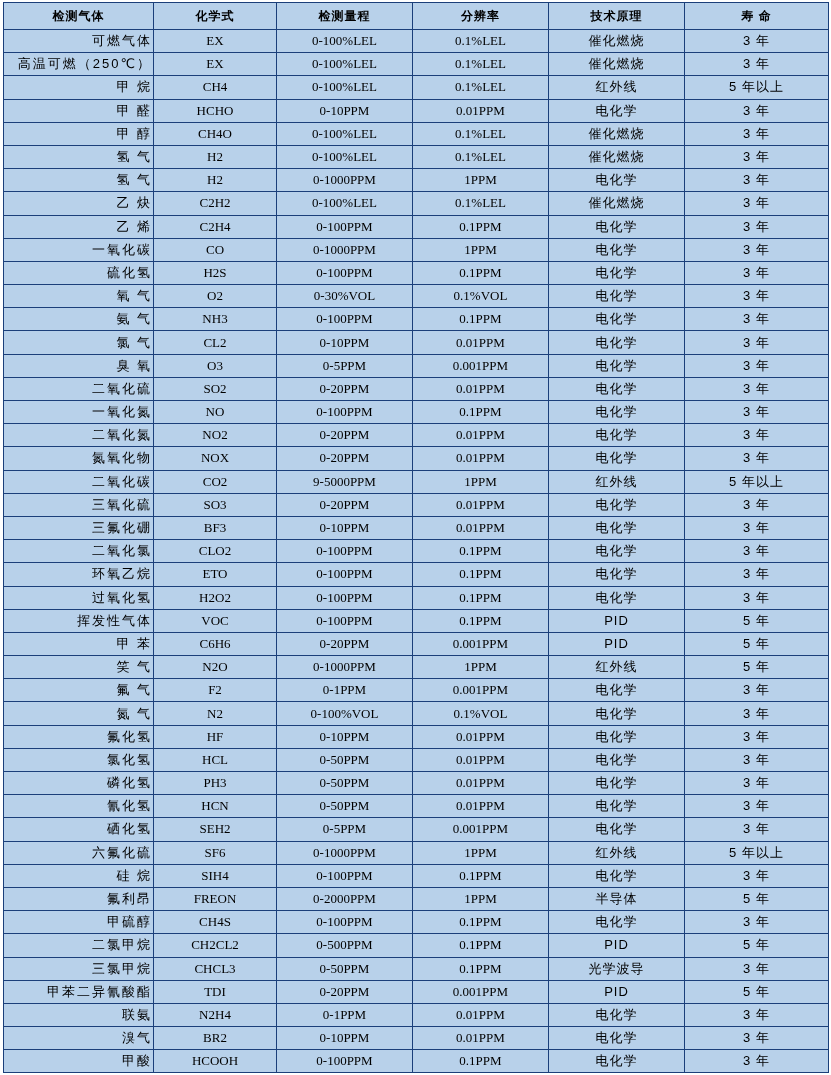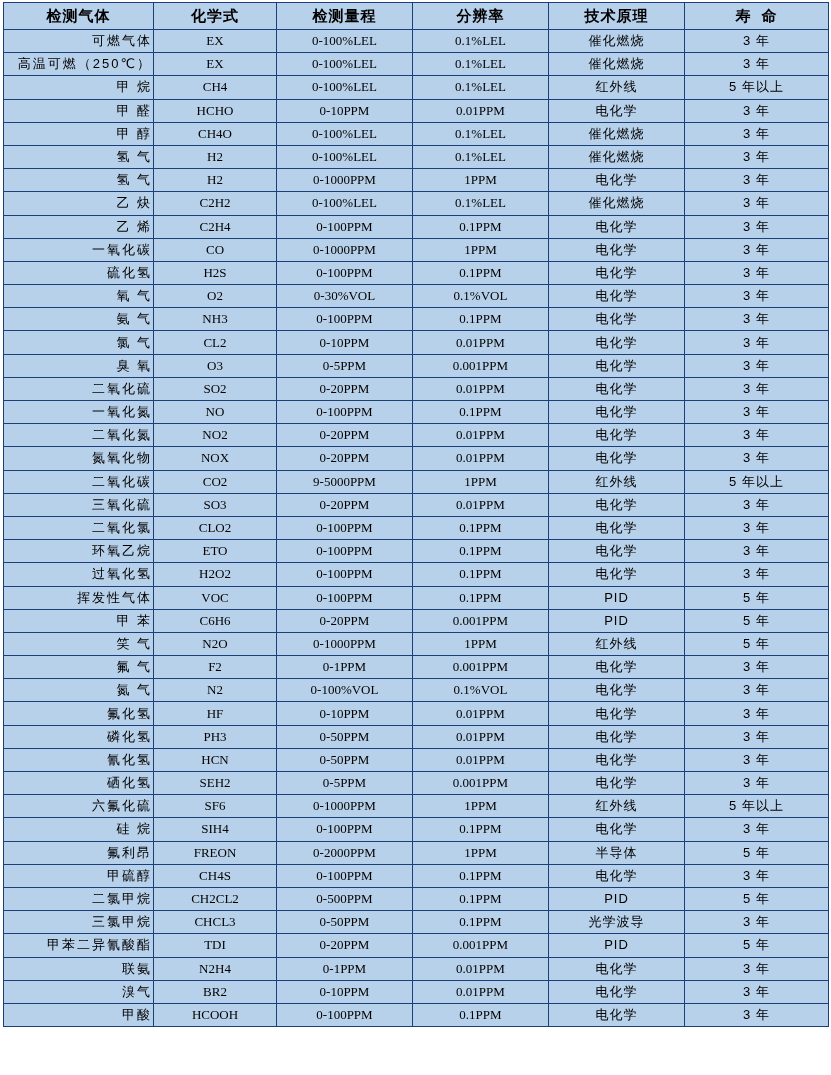--- a/index.html
+++ b/index.html
@@ -33,24 +33,23 @@
     border: 1px solid #1b3f7a;
     text-align: center;
     vertical-align: middle;
     color: #000000;
     background: #b8d1ea;
     white-space: nowrap;
     overflow: hidden;
   }
   table.gas-table th {
     height: 24px;
-    font-size: 15px;
+    font-size: 12px;
     font-weight: bold;
     letter-spacing: 1px;
-    font-family: Liberation Mono, monospace;
   }
   table.gas-table td {
     height: 20.2px;
     font-size: 13px;
     line-height: 20px;
   }
   table.gas-table td.name {
     letter-spacing: 2px;
     text-align: right;
   }
@@ -255,20 +254,28 @@
         </tr>
         <tr>
           <td class="name">三氧化硫</td>
           <td class="formula">SO3</td>
           <td class="range">0-20PPM</td>
           <td class="resolution">0.01PPM</td>
           <td class="principle">电化学</td>
           <td class="life">3 年</td>
         </tr>
         <tr>
+          <td class="name">三氟化硼</td>
+          <td class="formula">BF3</td>
+          <td class="range">0-10PPM</td>
+          <td class="resolution">0.01PPM</td>
+          <td class="principle">电化学</td>
+          <td class="life">3 年</td>
+        </tr>
+        <tr>
           <td class="name">二氧化氯</td>
           <td class="formula">CLO2</td>
           <td class="range">0-100PPM</td>
           <td class="resolution">0.1PPM</td>
           <td class="principle">电化学</td>
           <td class="life">3 年</td>
         </tr>
         <tr>
           <td class="name">环氧乙烷</td>
           <td class="formula">ETO</td>
@@ -322,20 +329,28 @@
           <td class="formula">N2</td>
           <td class="range">0-100%VOL</td>
           <td class="resolution">0.1%VOL</td>
           <td class="principle">电化学</td>
           <td class="life">3 年</td>
         </tr>
         <tr>
           <td class="name">氟化氢</td>
           <td class="formula">HF</td>
           <td class="range">0-10PPM</td>
+          <td class="resolution">0.01PPM</td>
+          <td class="principle">电化学</td>
+          <td class="life">3 年</td>
+        </tr>
+        <tr>
+          <td class="name">氯化氢</td>
+          <td class="formula">HCL</td>
+          <td class="range">0-50PPM</td>
           <td class="resolution">0.01PPM</td>
           <td class="principle">电化学</td>
           <td class="life">3 年</td>
         </tr>
         <tr>
           <td class="name">磷化氢</td>
           <td class="formula">PH3</td>
           <td class="range">0-50PPM</td>
           <td class="resolution">0.01PPM</td>
           <td class="principle">电化学</td>

